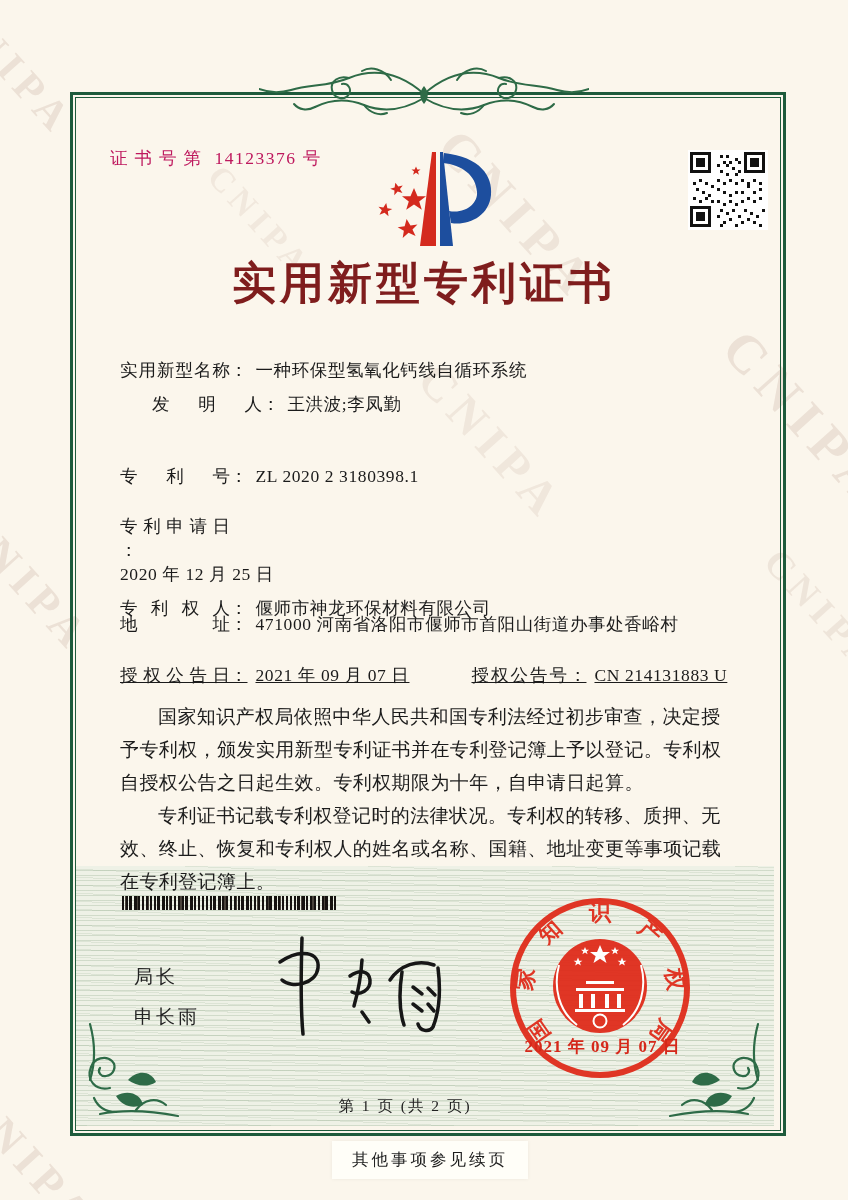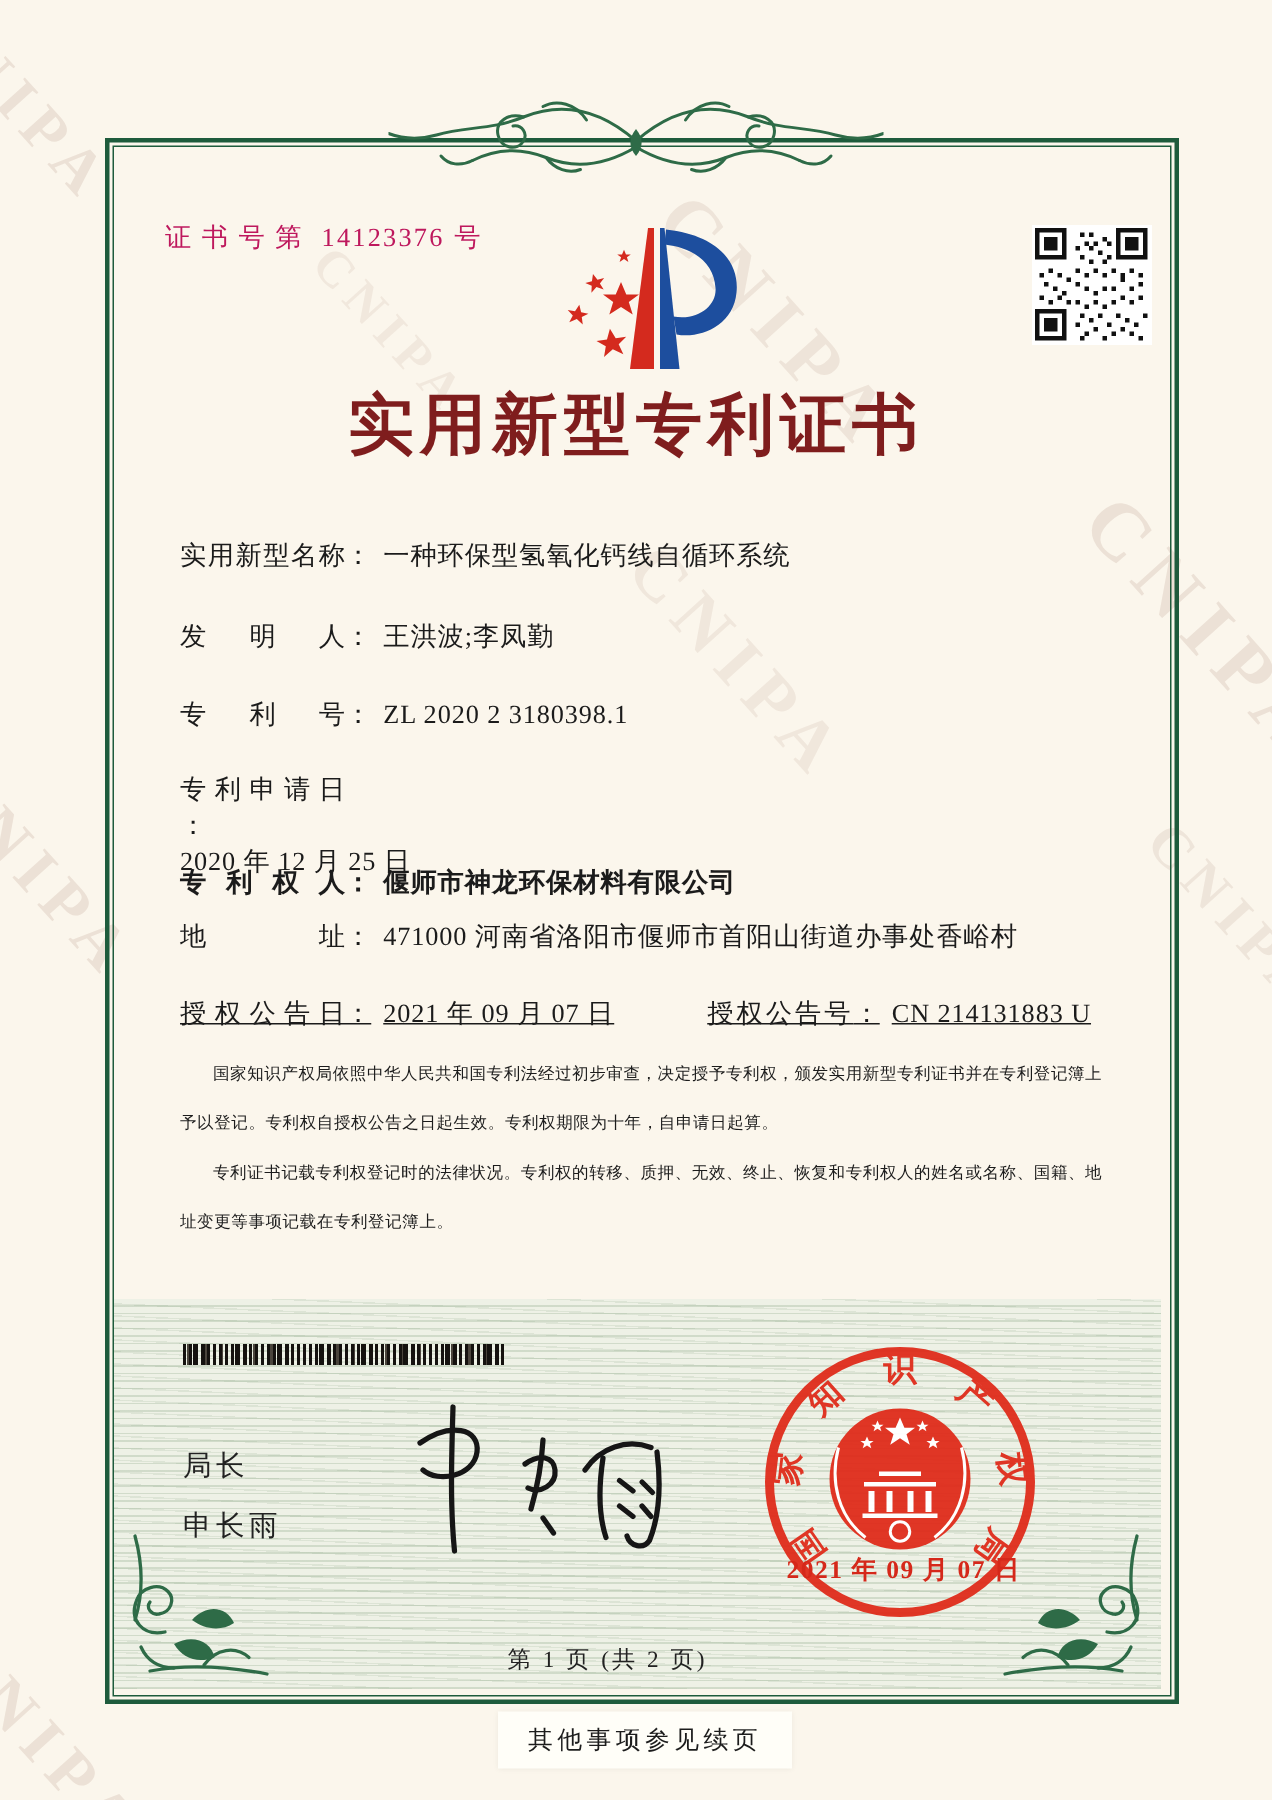--- a/index.html
+++ b/index.html
@@ -31,33 +31,33 @@
          font-size:44px;font-weight:bold;color:#7f1d1d;letter-spacing:4px;}
   
   .frow{position:absolute;left:120px;display:flex;align-items:baseline;
         font-size:17.5px;color:#1b1b1b;white-space:nowrap;}
   .flabel{display:inline-block;width:110px;text-align:justify;text-align-last:justify;}
   .fcolon{margin-right:8px;}
   .fvalue{letter-spacing:.6px;}
   .fgroup2{margin-left:62px;display:flex;align-items:baseline;}
   .fgroup2 .flabel{width:auto;letter-spacing:2px;}
   
-  .paras{position:absolute;left:120px;top:700px;width:616px;font-size:11px;
+  .paras{position:absolute;left:120px;top:700px;width:616px;font-size:19px;
          color:#1c1c1c;line-height:33px;letter-spacing:.4px;}
   .paras p{margin:0;text-indent:2em;}
   
   .barcode{position:absolute;left:122px;top:896px;width:215px;height:14px;
     background-image:
       repeating-linear-gradient(90deg,#15120f 0 2px,transparent 2px 4px),
       repeating-linear-gradient(90deg,#15120f 0 1px,transparent 1px 7px),
       repeating-linear-gradient(90deg,transparent 0 3px,#4a443c 3px 5px,transparent 5px 11px);}
   
   .officer{position:absolute;left:122px;top:964px;font-family:"Liberation Sans","DejaVu Sans",sans-serif;
            font-size:19px;color:#222;letter-spacing:3px;}
-  .officer div{margin-bottom:14px;}
+  .officer div{margin-bottom:14px;margin-left:12px;}
   
   .sealdate{position:absolute;left:505px;top:1035px;width:195px;text-align:center;
             color:#d5281a;font-size:17px;font-weight:bold;letter-spacing:1px;z-index:5;}
   
   .pageinfo{position:absolute;left:280px;top:1096px;width:250px;text-align:center;
             font-size:15.5px;color:#222;letter-spacing:2px;}
   .footnote{position:absolute;left:332px;top:1141px;background:#fffef8;
             padding:8px 20px;font-size:16.5px;color:#1c1c1c;letter-spacing:3px;
             box-shadow:0 0 4px rgba(0,0,0,.06);}
   svg{display:block;}
@@ -171,36 +171,36 @@
     </svg>
   </div>
 
   <div class="title">实用新型专利证书</div>
 
   <div class="frow" style="top:358px;">
     <span class="flabel">实用新型名称</span>
       <span class="fcolon">：</span>
       <span class="fvalue">一种环保型氢氧化钙线自循环系统</span>
   </div>
-  <div class="frow" style="top:412px;">
+  <div class="frow" style="top:392px;margin-left:32px;">
     <span class="flabel">发明人</span>
       <span class="fcolon">：</span>
       <span class="fvalue">王洪波;李凤勤</span>
   </div>
   <div class="frow" style="top:464px;">
     <span class="flabel">专利号</span>
       <span class="fcolon">：</span>
       <span class="fvalue">ZL 2020 2 3180398.1</span>
   </div>
   <div class="frow" style="top:514px;flex-direction:column;">
     <span class="flabel">专利申请日</span>
       <span class="fcolon">：</span>
       <span class="fvalue">2020 年 12 月 25 日</span>
   </div>
-  <div class="frow" style="top:576px;font-weight:bold;">
+  <div class="frow" style="top:596px;">
     <span class="flabel">专利权人</span>
       <span class="fcolon">：</span>
       <span class="fvalue">偃师市神龙环保材料有限公司</span>
   </div>
   <div class="frow" style="top:612px;">
     <span class="flabel">地址</span>
       <span class="fcolon">：</span>
       <span class="fvalue">471000 河南省洛阳市偃师市首阳山街道办事处香峪村</span>
   </div>
   <div class="frow" style="top:663px;text-decoration:underline;">

